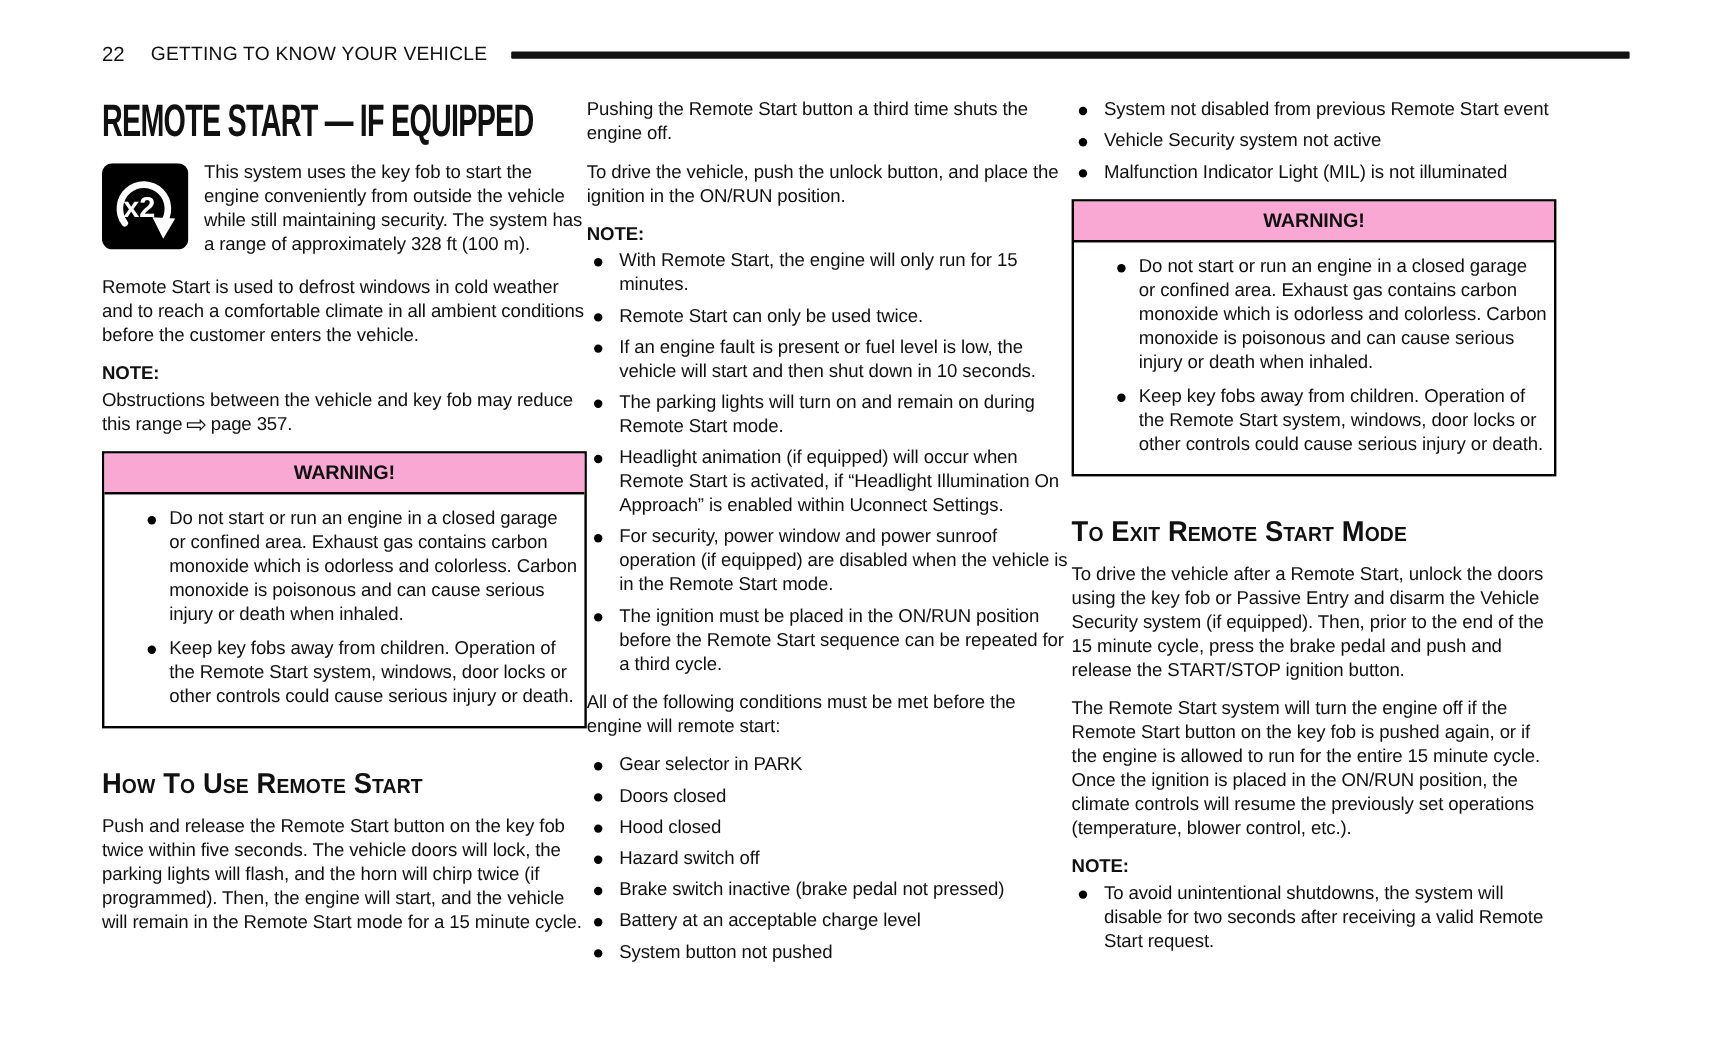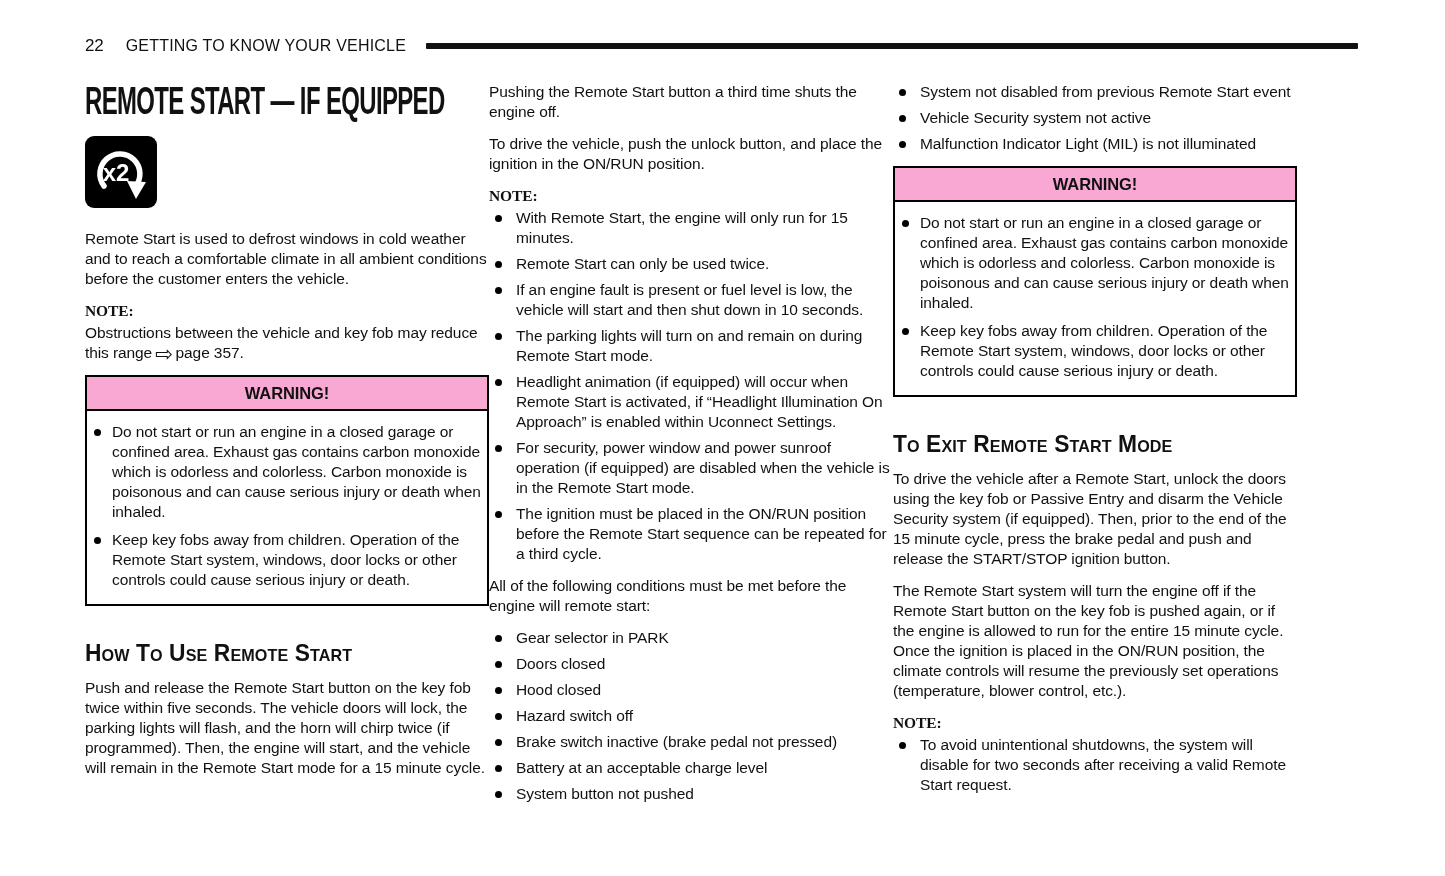--- a/index.html
+++ b/index.html
@@ -27,41 +27,41 @@
     transform:scaleX(0.63); transform-origin:0 50%;
     margin-bottom:14px;
   }
   .subheading{
     font-variant:small-caps; font-weight:bold; font-size:24px; line-height:26px;
     letter-spacing:0.1px; margin:20px 0 12px 0;
     display:inline-block; transform:scaleX(0.95); transform-origin:0 50%;
     white-space:nowrap;
   }
   p.body { margin-bottom:12px; }
-  .note-label { font-weight:bold; margin-bottom:2px;font-family:Liberation Serif, serif; }
+  .note-label { font-weight:bold; margin-bottom:2px; }
 
   .intro-wrap { overflow:hidden; margin-bottom:12px; }
   .fob-icon { float:left; margin:2px 13px 4px 0; }
 
   .ref-arrow { font-size:21px; line-height:14px; vertical-align:-3px; padding:0 3px; font-family:"DejaVu Sans",sans-serif; }
 
   ul.bullets { list-style:none; margin-bottom:12px; }
   ul.bullets li { position:relative; padding-left:27px; margin-bottom:6px; }
   ul.bullets li::before{
     content:""; position:absolute; left:6px; top:7px;
     width:7px; height:7px; border-radius:50%; background:#000;
   }
 
   .warning-box { border:2px solid #000; margin:8px 0 14px 0; }
   .warning-head{
     background:#f9a8d4; border-bottom:2px solid #000;
     text-align:center; font-weight:bold; font-size:16.5px; padding:6px 0;
   }
   .warning-body { padding:11px 6px 6px 0; }
-  .warning-body ul.bullets { margin-bottom:0; }
+  .warning-body ul.bullets { margin-bottom:0;padding-left:29px; }
   .warning-body ul.bullets li { margin-bottom:8px; padding-left:25px; }
   .warning-body ul.bullets li::before { left:7px; }
 </style>
 </head>
 <body>
 
 <div class="page">
 
   <div class="runhead">
     <span class="pagenum">22</span>
@@ -76,20 +76,21 @@
 
       <div class="intro-wrap">
         <span class="fob-icon">
           <svg width="72" height="72" viewBox="0 0 72 72" aria-hidden="true">
             <rect x="0" y="0" width="72" height="72" rx="9" fill="#000"></rect>
             <path d="M 19 50 A 20 20 0 1 1 50 51" fill="none" stroke="#fff" stroke-width="5.5" stroke-linecap="round"></path>
             <polygon points="42,45 61,46 51,63" fill="#fff"></polygon>
             <text x="31" y="45" fill="#fff" font-size="24" font-weight="bold" text-anchor="middle">x2</text>
           </svg>
         </span>
+        <span>This system uses the key fob to start the engine conveniently from outside the vehicle while still maintaining security. The system has a range of approximately 328 ft (100 m).</span>
       </div>
 
       <p class="body">Remote Start is used to defrost windows in cold weather and to reach a comfortable climate in all ambient conditions before the customer enters the vehicle.</p>
 
       <div class="note-label">NOTE:</div>
       <p class="body"><span>Obstructions between the vehicle and key fob may reduce this range</span><span class="ref-arrow">⇨</span><span>page 357.</span></p>
 
       <div class="warning-box">
         <div class="warning-head">WARNING!</div>
         <div class="warning-body">

